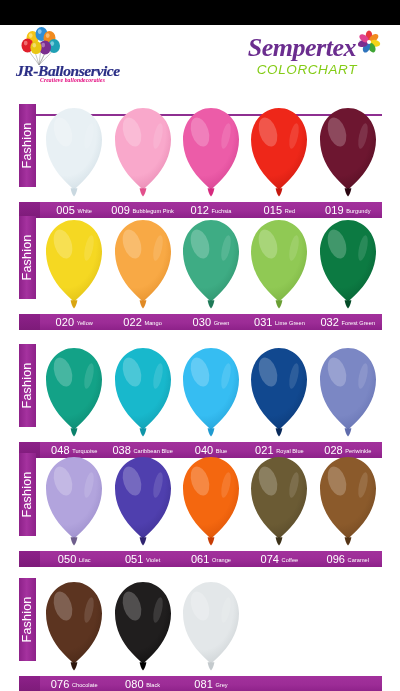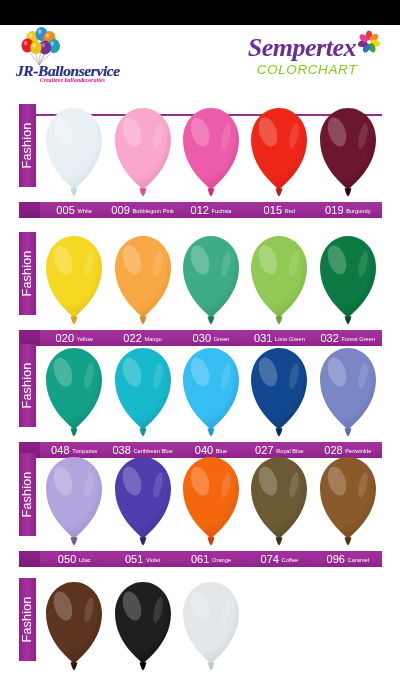--- a/index.html
+++ b/index.html
@@ -431,21 +431,21 @@
               <span class="lb-code">015</span>
               <span class="lb-name">Red</span>
             </div>
             <div class="lb-cell">
               <span class="lb-code">019</span>
               <span class="lb-name">Burgundy</span>
             </div>
           </div>
         </div>
       </div>
-      <div class="row" style="top: 232px; padding-left: 36px;">
+      <div class="row" style="top: 216px; padding-left: 36px;">
         <div class="tab">
           <div class="tab-text">Fashion</div>
         </div>
         <div class="balloons">
           <div class="cell">
             <div class="balloon-wrap">
               <svg viewBox="0 0 60 94">
                 <defs>
                   <radialGradient id="bg5" cx="0.37" cy="0.30" r="0.85">
                     <stop offset="0%" stop-color="#f5d822"></stop>
@@ -655,21 +655,21 @@
             </div>
             <div class="lb-cell">
               <span class="lb-code">038</span>
               <span class="lb-name">Caribbean Blue</span>
             </div>
             <div class="lb-cell">
               <span class="lb-code">040</span>
               <span class="lb-name">Blue</span>
             </div>
             <div class="lb-cell">
-              <span class="lb-code">027</span>
+              <span class="lb-code">021</span>
               <span class="lb-name">Royal Blue</span>
             </div>
             <div class="lb-cell">
               <span class="lb-code">028</span>
               <span class="lb-name">Periwinkle</span>
             </div>
           </div>
         </div>
       </div>
       <div class="row" style="top: 453px;">
@@ -839,16 +839,33 @@
                   </radialGradient>
                 </defs>
                 <path d="M30 2 C45.5 2 58 15.5 58 33.5 C58 49 50.5 63 41.5 72.5 C36.5 77.8 32.6 81.4 30 83.6 C27.4 81.4 23.5 77.8 18.5 72.5 C9.5 63 2 49 2 33.5 C2 15.5 14.5 2 30 2 Z" fill="url(#bg22)"></path>
                 <ellipse cx="19" cy="26" rx="8.5" ry="15" fill="#ffffff" opacity="0.22" transform="rotate(-18 19 26)"></ellipse>
                 <ellipse cx="45" cy="30" rx="4" ry="13" fill="#ffffff" opacity="0.12" transform="rotate(12 45 30)"></ellipse>
                 <path d="M26.6 82.2 C27.6 86.6 28.2 88.6 30 90.4 C31.8 88.6 32.4 86.6 33.4 82.2 Z" fill="#c4cacd"></path>
               </svg>
             </div>
           </div>
         </div>
+        <div class="labelbar">
+          <div class="lb-cap"></div>
+          <div class="lb-items">
+            <div class="lb-cell">
+              <span class="lb-code">076</span>
+              <span class="lb-name">Chocolate</span>
+            </div>
+            <div class="lb-cell">
+              <span class="lb-code">080</span>
+              <span class="lb-name">Black</span>
+            </div>
+            <div class="lb-cell">
+              <span class="lb-code">081</span>
+              <span class="lb-name">Grey</span>
+            </div>
+          </div>
+        </div>
       </div>
     </div>
 
 </div>
 
 </body></html>

